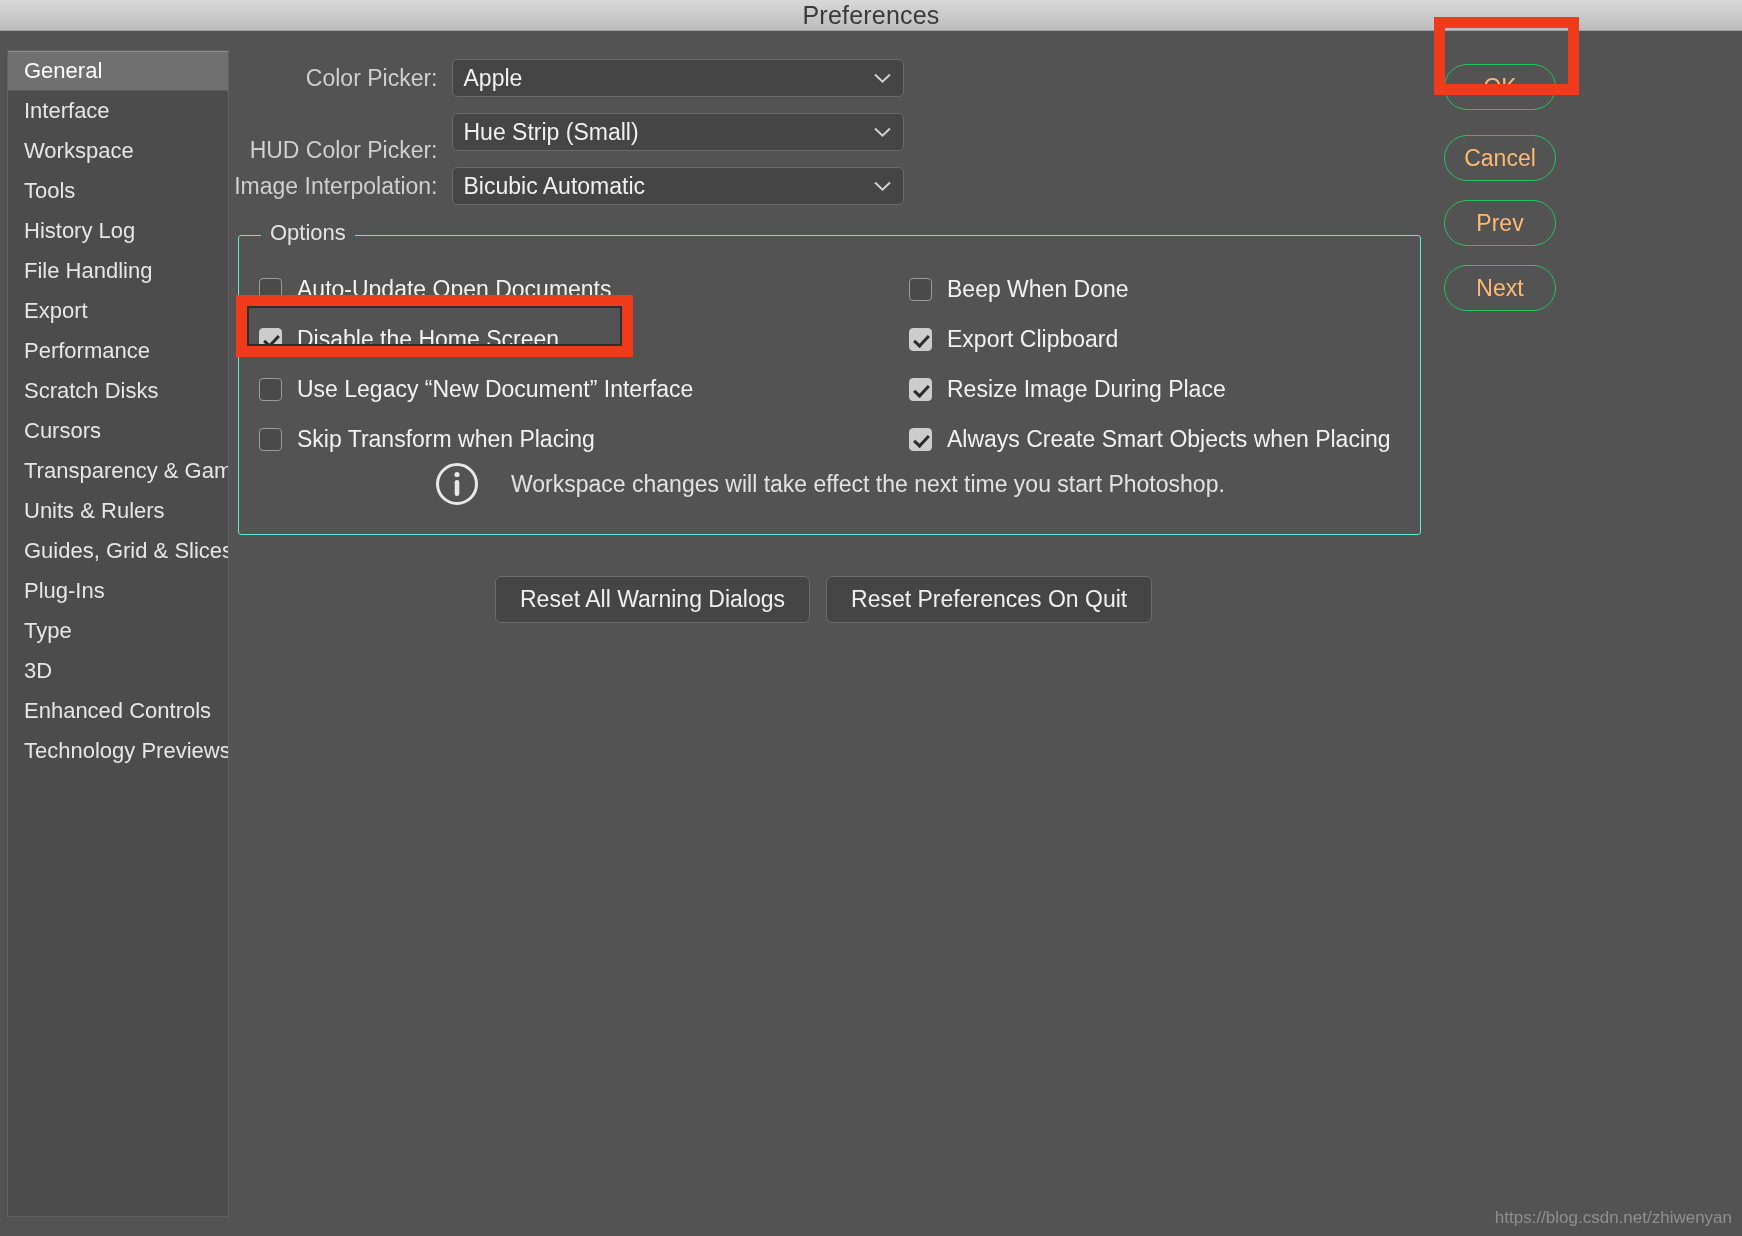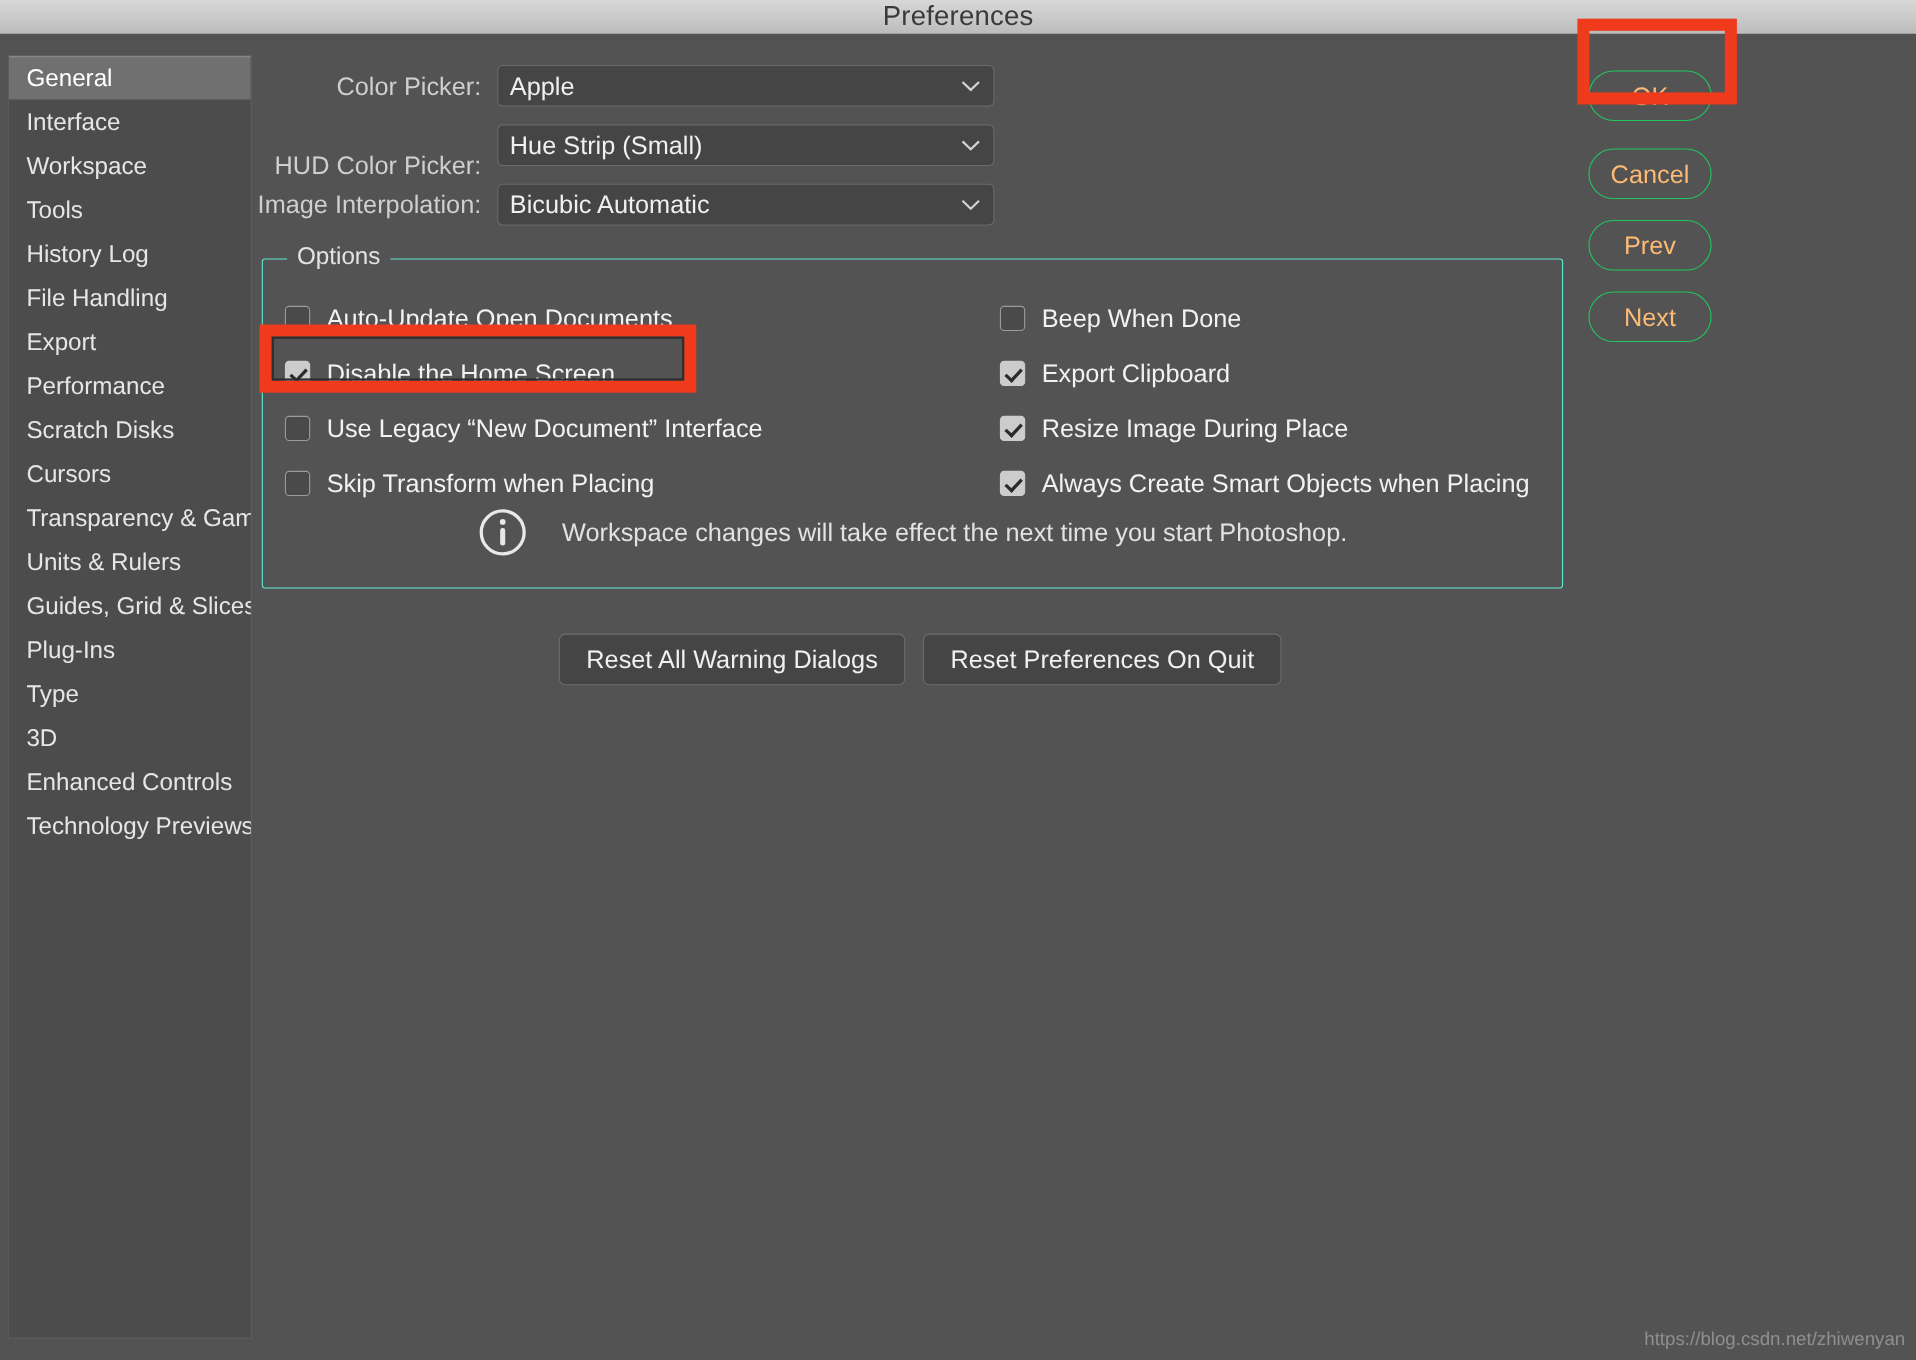--- a/index.html
+++ b/index.html
@@ -205,21 +205,21 @@
   .info-text {
     font-size: 23px;
     color: #e2e2e2;
     padding-left: 32px;
     white-space: nowrap;
   }
 
   
   .reset-row {
     position: absolute;
-    left: 276px;
+    left: 263px;
     top: 545px;
     display: flex;
     gap: 16px;
   }
   .reset-btn {
     background: #454545;
     border: 1px solid #6c6c6c;
     border-radius: 6px;
     height: 45px;
     padding: 0 24px;

